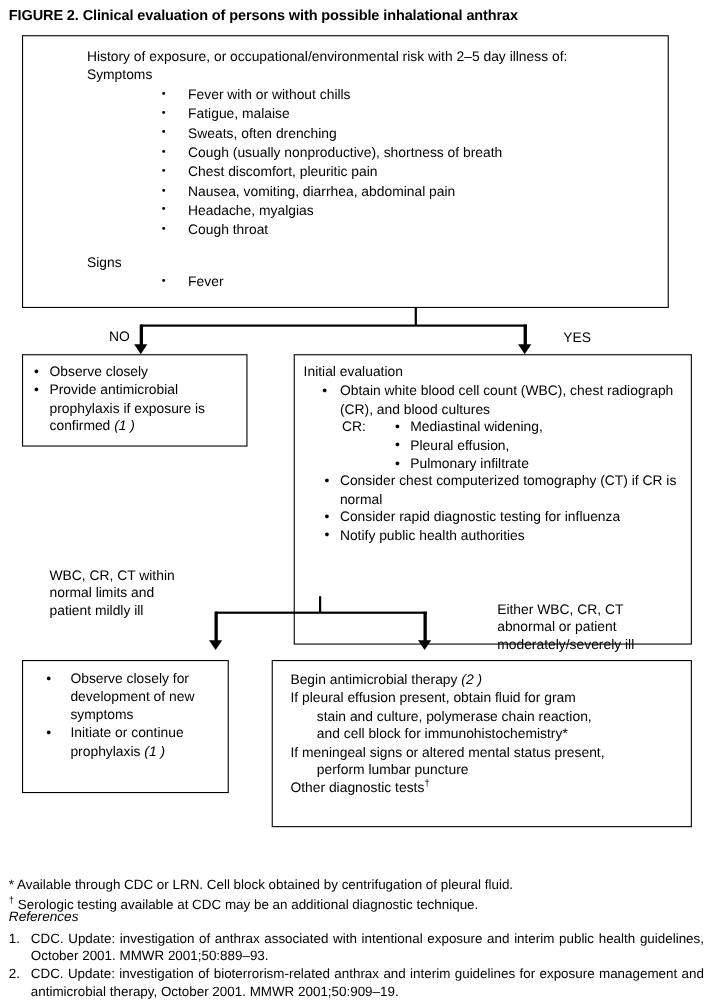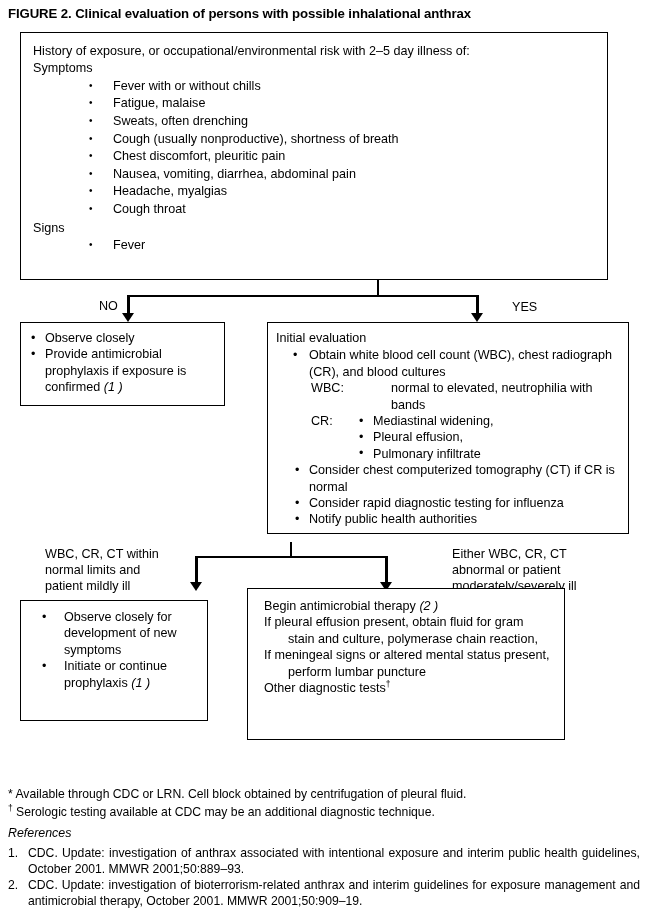--- a/index.html
+++ b/index.html
@@ -54,21 +54,21 @@
     padding-left: 16px;
   }
   .blist li::before {
     content: "\2022";
     position: absolute;
     left: 2px;
     top: -0.5px;
     font-size: 12.6px;
   }
   
-  .symp-list { list-style: none; margin: 0; padding: 0; }
+  .symp-list { list-style: none; margin: 12px; padding: 0; }
   .symp-list li {
     position: relative;
     padding-left: 80px;
     line-height: 17.6px;
   }
   .symp-list li::before {
     content: "\2022";
     position: absolute;
     left: 56px;
     top: -1px;
@@ -94,20 +94,21 @@
     font-size: 12.6px;
     line-height: 16px;
     white-space: nowrap;
   }
   
   .footnote {
     position: absolute;
     font-size: 12.2px;
     line-height: 16px;
     white-space: nowrap;
+    margin-top: 10px;
   }
   #references-heading {
     position: absolute;
     left: 8px;
     top: 826px;
     font-size: 12.4px;
     font-style: italic;
   }
   .ref-item {
     position: absolute;
@@ -126,21 +127,21 @@
   }
   sup { font-size: 8.5px; vertical-align: super; line-height: 0; }
 </style>
 </head>
 <body>
 
 <div class="page">
 
   <div id="figure-title">FIGURE 2. Clinical evaluation of persons with possible inhalational anthrax</div>
 
-  <div class="box" style="left:20px; top:32px; width:588px; height:248px;">
+  <div class="box" style="left:20px; top:32px; width:588px; height:248px;padding-left:46px;">
     <div class="box-inner" style="padding:10px 0 0 12px;">
       <div class="lead">History of exposure, or occupational/environmental risk with 2–5 day illness of:</div>
       <div style="margin-top:1px;">Symptoms</div>
       <ul class="symp-list" style="margin-top:1px;">
         <li>Fever with or without chills</li>
         <li>Fatigue, malaise</li>
         <li>Sweats, often drenching</li>
         <li>Cough (usually nonproductive), shortness of breath</li>
         <li>Chest discomfort, pleuritic pain</li>
         <li>Nausea, vomiting, diarrhea, abdominal pain</li>
@@ -168,33 +169,29 @@
 
   <div class="box" style="left:20px; top:322px; width:205px; height:84px;">
     <div class="box-inner" style="padding:7px 6px 0 8px;">
       <ul class="blist">
         <li>Observe closely</li>
         <li><span>Provide antimicrobial prophylaxis if exposure is confirmed </span><span class="ital">(1 )</span></li>
       </ul>
     </div>
   </div>
 
-  <div class="box" style="left:267px; top:322px; width:362px; height:212px;">
+  <div class="box" style="left:267px; top:322px; width:362px; height:264px;">
     <div class="box-inner" style="padding:7px 5px 0 8px;">
       <div>Initial evaluation</div>
 
       <div style="position:relative; padding-left:33px; margin-top:1px;">
         <span style="position:absolute; left:17px; top:-0.5px;">•</span>
         <span>Obtain white blood cell count (WBC), chest radiograph (CR), and blood cultures</span>
       </div>
 
-      <div style="position:relative; padding-left:115px;">
-        <span style="position:absolute; left:35px; top:0;">WBC:</span>
-        <span>normal to elevated, neutrophilia with bands</span>
-      </div>
 
       <div style="position:relative; padding-left:35px; margin-top:0px;">
         <span style="position:absolute; left:35px; top:0;">CR:</span>
         <ul class="blist" style="padding-left:46px;">
           <li>Mediastinal widening,</li>
           <li>Pleural effusion,</li>
           <li>Pulmonary infiltrate</li>
         </ul>
       </div>
 
@@ -208,46 +205,47 @@
 
   <div class="vline" style="left:290px; top:542px; height:15px;"></div>
   <div class="hline" style="left:196px; top:556px; width:192px;"></div>
 
   <div class="vline thick" style="left:195px; top:556px; height:29px;"></div>
   <div class="arrow-head" style="left:190px; top:582px;"></div>
 
   <div class="vline thick" style="left:385px; top:556px; height:29px;"></div>
   <div class="arrow-head" style="left:380px; top:582px;"></div>
 
-  <div class="edge-label" style="left:45px; top:546px;">
+  <div class="edge-label" style="left:45px; top:515px;">
     <div>WBC, CR, CT within</div>
     <div>normal limits and</div>
     <div>patient mildly ill</div>
   </div>
 
   <div class="edge-label" style="left:452px; top:546px;">
     <div>Either WBC, CR, CT</div>
     <div>abnormal or patient</div>
     <div>moderately/severely ill</div>
   </div>
 
   <div class="box" style="left:20px; top:600px; width:188px; height:121px;">
     <div class="box-inner" style="padding:8px 6px 0 8px;">
       <ul class="blist" style="padding-left:11px;">
         <li style="padding-left:24px;">Observe closely for development of new symptoms</li>
         <li style="padding-left:24px;"><span>Initiate or continue prophylaxis </span><span class="ital">(1 )</span></li>
       </ul>
     </div>
   </div>
 
-  <div class="box" style="left:247px; top:588px; width:318px; height:152px;">
+  <div class="box" style="left:247px; top:600px; width:382px; height:152px;">
     <div class="box-inner" style="padding:9px 6px 0 16px;">
       <div><span>Begin antimicrobial therapy </span><span class="ital">(2 )</span></div>
       <div>If pleural effusion present, obtain fluid for gram</div>
       <div style="padding-left:24px;">stain and culture, polymerase chain reaction,</div>
+      <div style="padding-left:24px;">and cell block for immunohistochemistry*</div>
       <div>If meningeal signs or altered mental status present,</div>
       <div style="padding-left:24px;">perform lumbar puncture</div>
       <div><span>Other diagnostic tests</span><sup>†</sup></div>
     </div>
   </div>
 
   <div class="footnote" style="left:8px; top:786px;">* Available through CDC or LRN. Cell block obtained by centrifugation of pleural fluid.</div>
   <div class="footnote" style="left:8px; top:804px;">
     <sup>†</sup><span> Serologic testing available at CDC may be an additional diagnostic technique.</span>
   </div>

